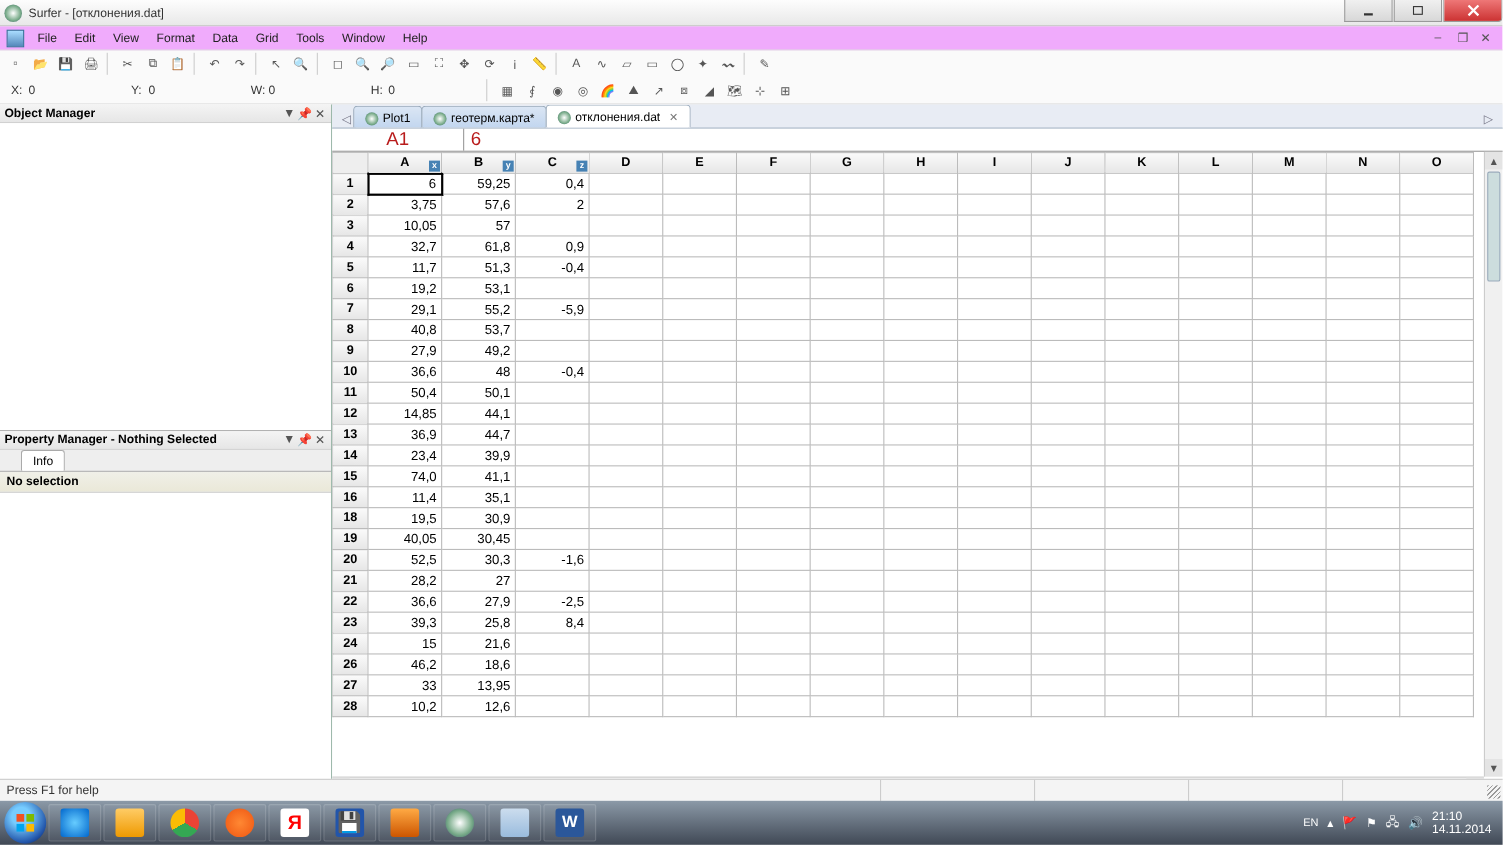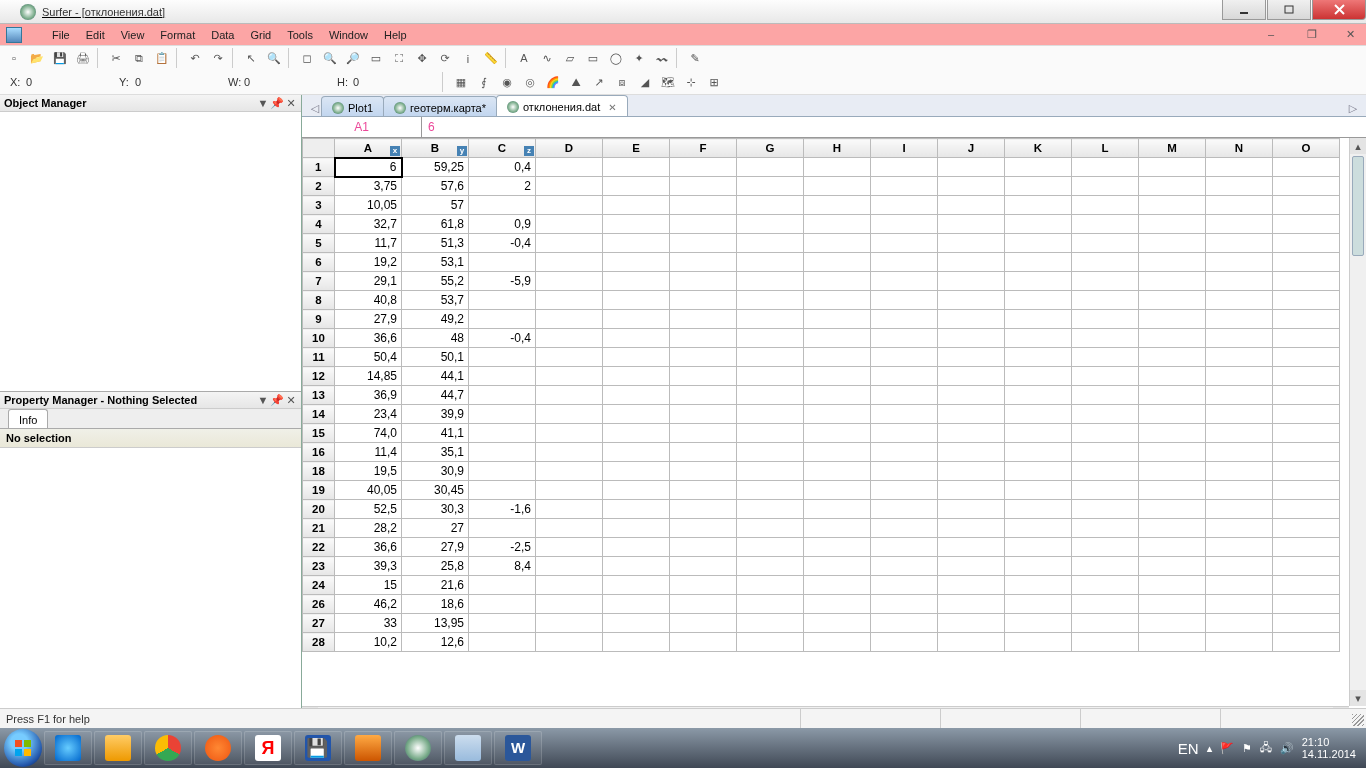--- a/index.html
+++ b/index.html
@@ -1,26 +1,26 @@
 <!DOCTYPE html>
 <html><head>
 <meta charset="utf-8">
 <style>
 * { box-sizing: border-box; margin: 0; padding: 0; font-family: "Segoe UI", Tahoma, sans-serif; font-size: 11px; }
 html, body { height: 100%; overflow: hidden; background: #fff; }
 
-.titlebar { height: 24px; background: linear-gradient(#fdfdfd,#e8e8e8); display: flex; align-items: center; padding: 0 20px; border-bottom: 1px solid #bbb; text-decoration: underline; }
+.titlebar { height: 24px; background: linear-gradient(#fdfdfd,#e8e8e8); display: flex; align-items: center; padding: 0 4px; border-bottom: 1px solid #bbb; }
 .titlebar .app-icon { width: 16px; height: 16px; border-radius: 50%; background: radial-gradient(#fff,#7a8 60%,#356); margin-right: 6px; }
 .titlebar .title { flex: 1; color: #333; }
 .winbtns { display: flex; gap: 1px; height: 20px; position: absolute; top: 0; right: 0; }
 .winbtn { width: 44px; height: 20px; display: flex; align-items: center; justify-content: center; color: #333; background: linear-gradient(#f0f0f0,#d8d8d8); border: 1px solid #999; border-top:none;}
 .winbtn.close { background: linear-gradient(#e77,#c33); color: #fff; width: 54px; border-bottom-right-radius:4px }
 .winbtn.close svg { stroke: #fff; }
 
-.menubar { height: 22px; background: #fca5a5; display: flex; align-items: center; gap: 22px; padding: 0 6px; border-bottom: 1px solid #ddd; }
+.menubar { height: 22px; background: #f0abfc; display: flex; align-items: center; gap: 4px; padding: 0 6px; border-bottom: 1px solid #ddd; }
 .menubar .app-icon2 { width: 16px; height: 16px; background: linear-gradient(#adf,#58b); border:1px solid #379; }
 .menubar .mitem { padding: 2px 8px; color: #222; cursor: default; }
 .menubar .spacer { flex: 1; }
 .mdi-btn { width: 14px; height: 14px; margin-left: 3px; color:#555;}
 
 .toolstrip { background: #fafafa; border-bottom: 1px solid #ddd; }
 .trow { height: 24px; display: flex; align-items: center; gap: 3px; padding: 1px 4px; }
 .tbtn { width: 20px; height: 20px; display:flex; align-items:center; justify-content:center; color:#555; border:1px solid transparent;}
 .tsep { width:5px; height:20px; border-left:1px solid #ccc; margin:0 1px;}
 .coord { display:flex; align-items:center; gap:2px; font-size:11px;}
@@ -30,36 +30,36 @@
 .workspace { position: absolute; top: 95px; left:0; right:0; bottom: 46px; display:flex; }
 
 
 .leftdock { width: 302px; display:flex; flex-direction:column; border-right:1px solid #8a9; background:#fafafa; }
 .panel-hdr { height:17px; background: linear-gradient(#f4f4f4,#e6e6e6); border-bottom:1px solid #ccc; display:flex; align-items:center; padding:0 4px; font-size:11px; }
 .panel-hdr .pt { flex:1;font-weight:bold; }
 .panel-hdr .pbtn { width:12px; height:12px; margin-left:2px; color:#555; display:flex; align-items:center; justify-content:center;}
 .obj-body { flex:0 0 280px; background:#fff; border-bottom:1px solid #aaa; overflow:auto;}
 .prop-wrap { flex:1; display:flex; flex-direction:column; min-height:0;}
 .prop-tabs{ height:20px; display:flex; border-bottom:1px solid #aaa; background:#eee;}
-.prop-tab { padding:4px 10px 1px; background:#fff; border:1px solid #aaa; border-bottom:none; border-radius:3px 3px 0 0; margin-left:8px; font-size:11px;}
+.prop-tab { padding:4px 10px 1px; background:#fff; border:1px solid #aaa; border-bottom:none; border-radius:3px 3px 0 0; margin-left:19px; font-size:11px;}
 .prop-body{ flex:1; background:#fff; overflow:hidden;}
 .prop-row { background:linear-gradient(#f0f0e8,#eae8d8); padding:3px 6px; font-weight:bold; font-size:11px; border-bottom:1px solid #ccc;}
 
 
 .rightpane { flex:1; display:flex; flex-direction:column; min-width:0; }
 .tabstrip { height:22px; background:#e8ecf4; border-bottom:1px solid #9ab; display:flex; align-items:flex-end; padding:0 6px; gap:0;}
 .tabnav { width:14px; height:16px; color:#778; display:flex; align-items:center; justify-content:center;}
 .tab { height:20px; padding:2px 10px 0; display:flex; align-items:center; gap:4px; font-size:11px; border:1px solid #9ab; border-bottom:none; border-radius:4px 4px 0 0; background:linear-gradient(#dbe6f4,#c2d6ef); margin-left:-1px;}
 .tab.active { background:#fff; height:21px;}
 .tab .dot { width:12px; height:12px; border-radius:50%; background:radial-gradient(#fff,#7a8 60%,#356);}
 .tab .xx { font-size:10px; color:#777; margin-left:4px;}
 
 .sheet { flex:1; display:flex; flex-direction:column; min-height:0; background:#fff;}
 .cellref { height:21px; display:flex; border-bottom:1px solid #999;}
-.cellref .box { border-right:1px solid #999; height:100%; display:flex; align-items:center; justify-content:center; font-size:12px; color:#ec4899;}
+.cellref .box { border-right:1px solid #999; height:100%; display:flex; align-items:center; justify-content:center; font-size:17px; color:#b91c1c;}
 .cellref .box.a { width:120px;}
 .cellref .box.b { flex:0 0 auto; width:50px; border-right:none; justify-content:flex-start; padding-left:6px;}
 
 .gridwrap { flex:1; overflow:hidden; position:relative;}
 table.gs { border-collapse:collapse; table-layout:fixed; }
 table.gs th, table.gs td { border:1px solid #bbb; height:19px; font-size:12px; padding:0 4px; }
 table.gs th { background:linear-gradient(#fafafa,#e6e6e6); font-weight:bold; text-align:center; font-size:11.5px; position:relative;}
 table.gs th.corner{width:32px; background:#eee;}
 table.gs th.rh{width:32px; background:linear-gradient(#fafafa,#e6e6e6);}
 table.gs td { text-align:right; color:#000;}
@@ -76,21 +76,21 @@
 .statusbar { position:absolute; bottom:40px; left:0; right:0; height:20px; background:#f4f4f4; border-top:1px solid #ccc; display:flex; align-items:center; padding:0 6px; font-size:11px; color:#333;}
 .statusbar .sseg{border-left:1px solid #ccc; height:100%; width:140px;}
 .statusbar .rs { position:absolute; right:2px; bottom:2px; width:12px; height:12px; background:repeating-linear-gradient(135deg,#999 0 1px,transparent 1px 3px);}
 
 .taskbar { position:absolute; bottom:0; left:0; right:0; height:40px; background: linear-gradient(180deg, rgba(90,110,130,0.7), rgba(30,40,55,0.85)); display:flex; align-items:center; padding:0 4px; gap:2px;}
 .startorb { width:38px; height:38px; border-radius:50%; background:radial-gradient(circle at 40% 35%, #7cf 0 25%,#25a 70%,#013 100%); display:flex; align-items:center; justify-content:center;}
 .tb-app { width:48px; height:34px; border:1px solid rgba(255,255,255,0.15); border-radius:2px; display:flex; align-items:center; justify-content:center; background:rgba(255,255,255,0.05);}
 .tb-app .ic{width:26px;height:26px;border-radius:3px;}
 .tray { margin-left:auto; display:flex; align-items:center; gap:8px; color:#fff; font-size:11px; padding-right:6px;}
 .tray .clk{display:flex;flex-direction:column;align-items:flex-start;line-height:12px;}
-.lang{color:#fff;font-size:15px;}
+.lang{color:#fff;font-size:10px;}
 svg{display:block}
 </style>
 </head>
 <body>
 
 <div class="titlebar">
   <div class="app-icon"></div>
   <div class="title">Surfer - [отклонения.dat]</div>
   <div class="winbtns">
     <div class="winbtn">

